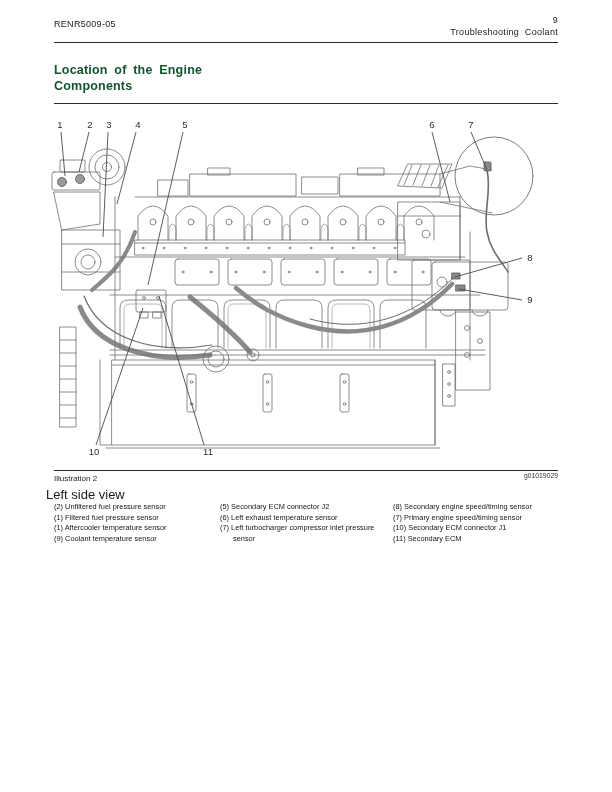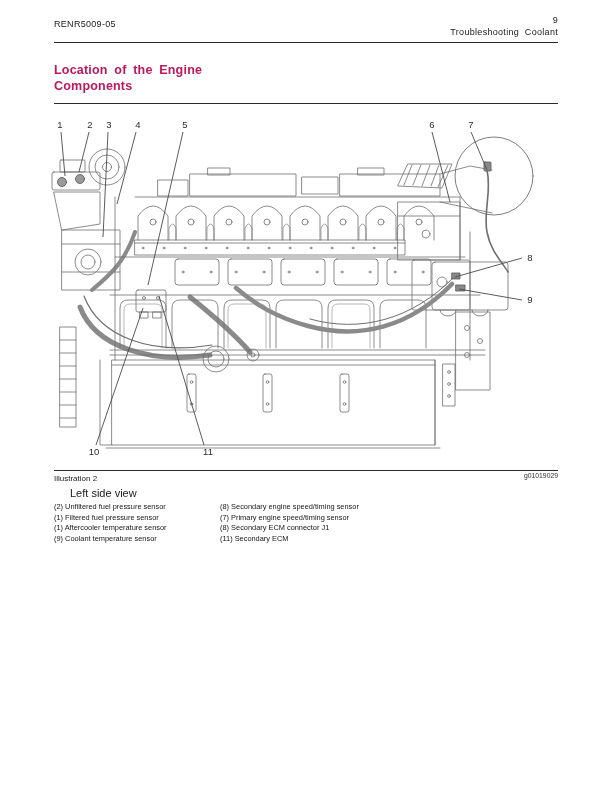--- a/index.html
+++ b/index.html
@@ -8,25 +8,25 @@
   .abs{position:absolute;}
   .hdr-left{left:54px;top:19px;font-size:9px;letter-spacing:.3px;}
   .hdr-right{right:54px;top:15px;text-align:right;font-size:9px;letter-spacing:.3px;}
   .hdr-right .pageno{display:block;margin-bottom:2px;}
   .hdr-right .section{display:block;word-spacing:3px;}
   .rule{position:absolute;left:54px;width:504px;height:1px;background:#2b2b2b;}
   .rule1{top:42px;}
   .rule2{top:103px;}
   .rule3{top:470px;}
   .title{left:54px;top:63px;width:170px;font-size:12.5px;font-weight:bold;
-         line-height:15.5px;letter-spacing:.2px;word-spacing:3px;color:#be185d;}
+         line-height:15.5px;letter-spacing:.2px;word-spacing:3px;color:#14532d;}
   .fig{left:40px;top:112px;width:540px;height:352px;}
   .cap{left:54px;top:474px;font-size:8px;text-align:center;}
   .figid{right:54px;top:472px;font-size:6.8px;color:#2f2f2f;}
-  .view{left:70px;top:487px;font-size:11px;}
+  .view{left:46px;top:487px;font-size:13px;}
   .legend{left:54px;top:502px;width:504px;display:flex;}
   .legend .col{font-size:7.4px;line-height:10.6px;color:#151515;}
   .legend .col1{width:166px;}
   .legend .col2{width:173px;}
   .legend .col3{width:165px;}
   .legend .item{padding-left:13px;text-indent:-13px;}
   svg text{font-family:"Liberation Sans","DejaVu Sans",sans-serif;}
 </style>
 </head>
 <body>
@@ -251,21 +251,26 @@
   <div class="abs figid">g01019029</div>
   <div class="abs view">Left side view</div>
 
   <div class="abs legend">
     <div class="col col1">
       <div class="item">(2) Unfiltered fuel pressure sensor</div>
       <div class="item">(1) Filtered fuel pressure sensor</div>
       <div class="item">(1) Aftercooler temperature sensor</div>
       <div class="item">(9) Coolant temperature sensor</div>
     </div>
+    <div class="col col2">
+      <div class="item">(5) Secondary ECM connector J2</div>
+      <div class="item">(6) Left exhaust temperature sensor</div>
+      <div class="item">(7) Left turbocharger compressor inlet pressure sensor</div>
+    </div>
     <div class="col col3">
       <div class="item">(8) Secondary engine speed/timing sensor</div>
       <div class="item">(7) Primary engine speed/timing sensor</div>
-      <div class="item">(8) Secondary ECM connector J1</div>
+      <div class="item">(10) Secondary ECM connector J1</div>
       <div class="item">(11) Secondary ECM</div>
     </div>
   </div>
 
 </div>
 
 </body></html>

